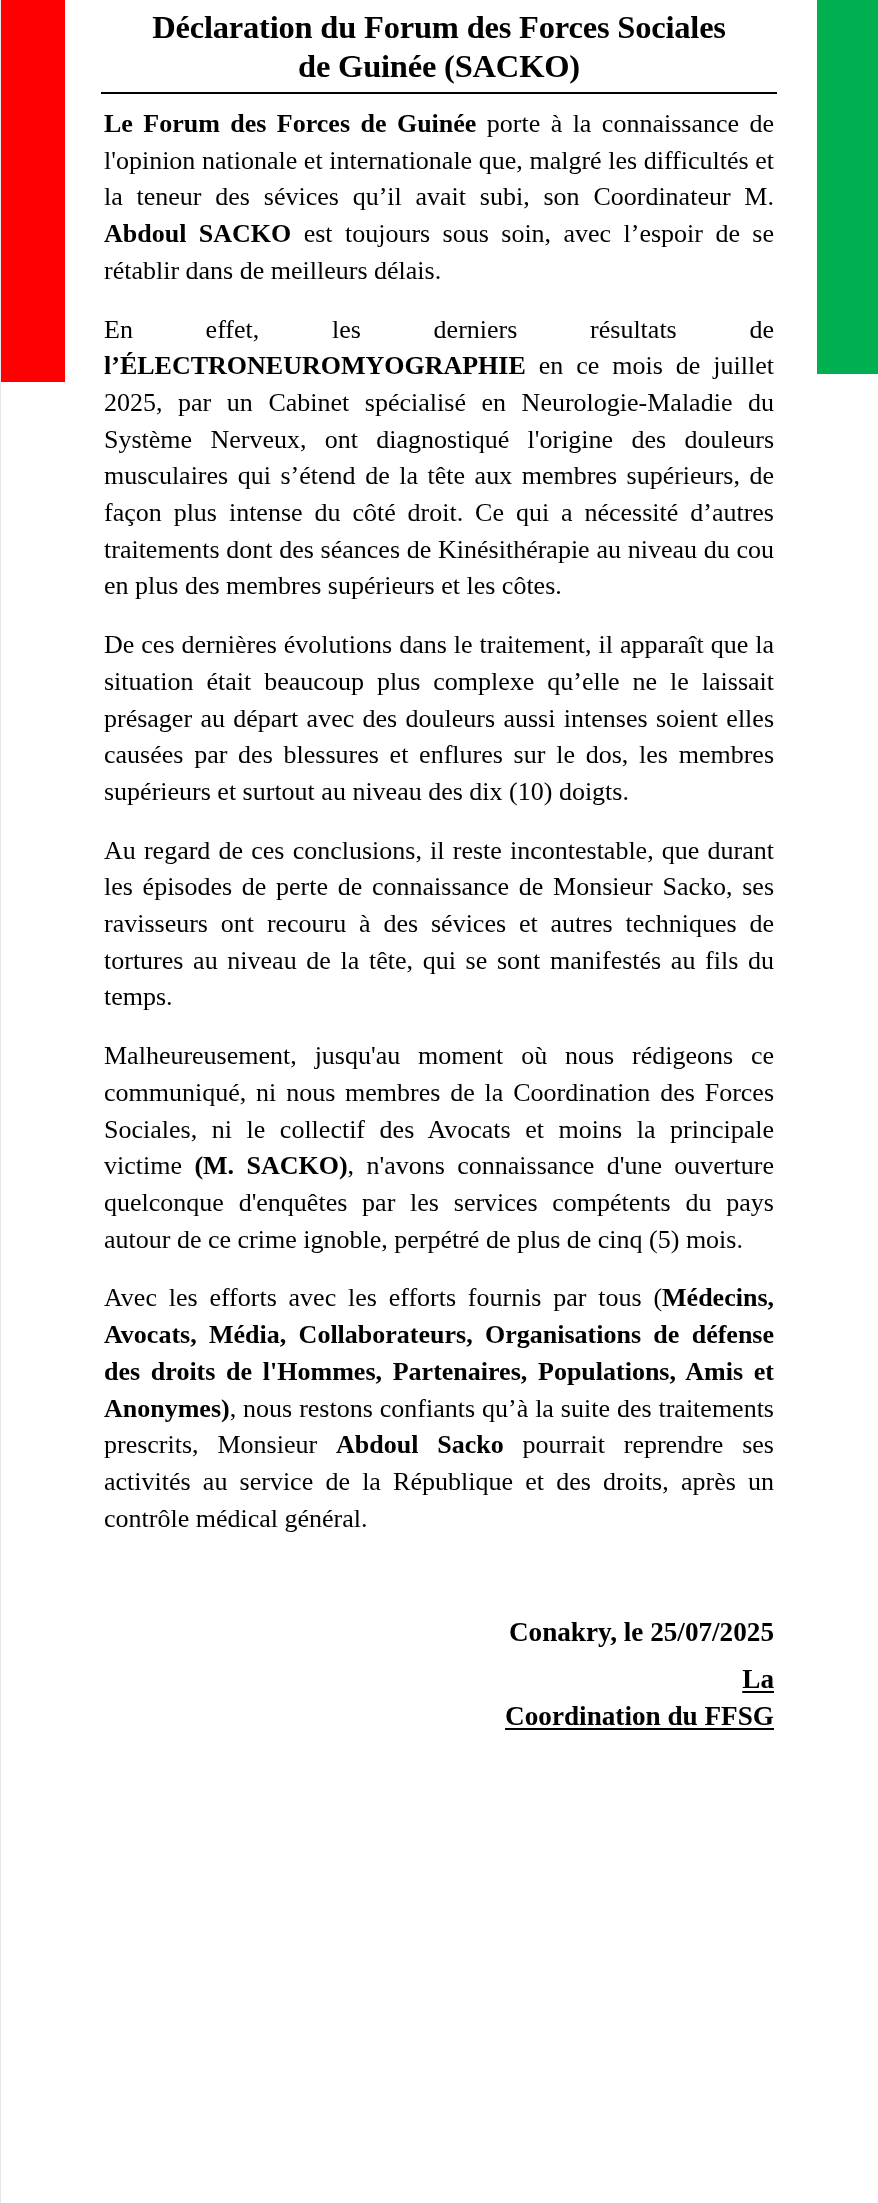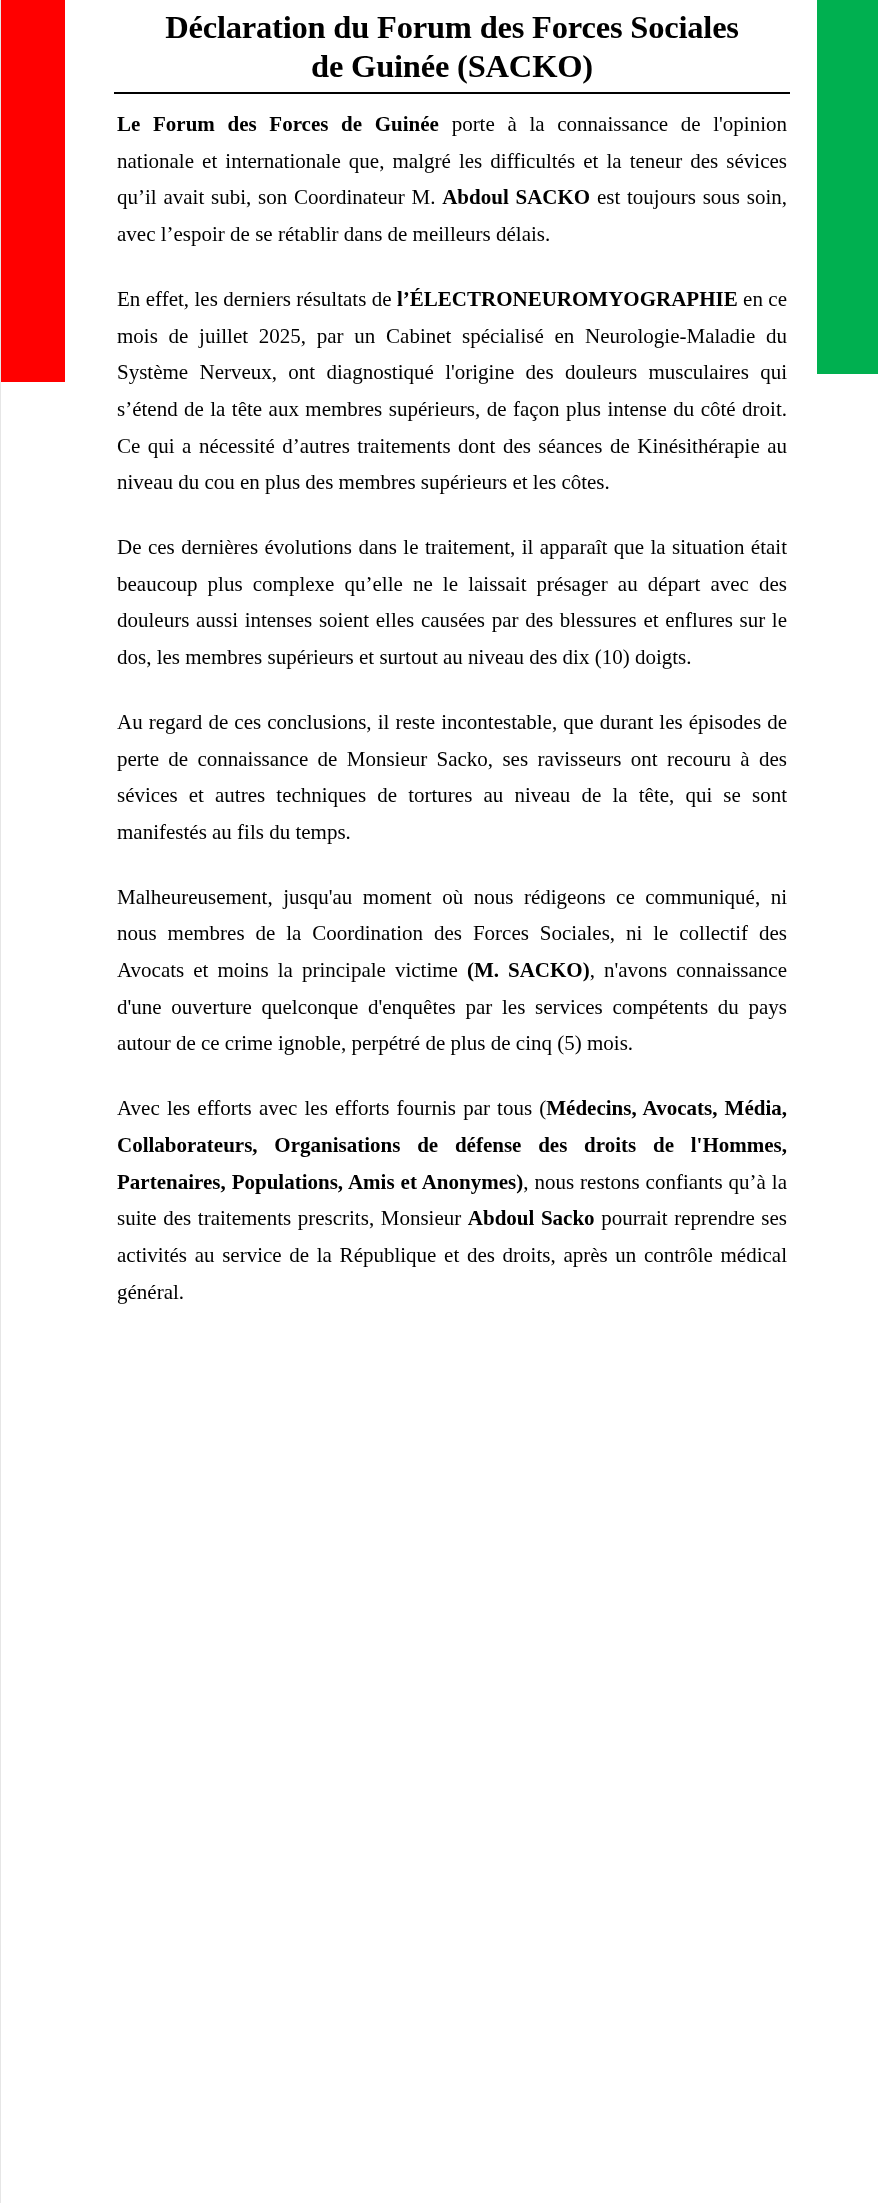--- a/index.html
+++ b/index.html
@@ -28,45 +28,45 @@
     background: #ff0000;
   }
   .flag-bar-green {
     position: absolute;
     left: 817px; top: 0;
     width: 61px; height: 374px;
     background: #00b050;
   }
   .doc {
     position: absolute;
-    left: 117px;
+    left: 104px;
     top: 8px;
     width: 670px;
   }
   .title {
     margin: 0;
     font-weight: bold;
     font-size: 32.5px;
     line-height: 39px;
     text-align: center;
     letter-spacing: -0.2px;
   }
   .title-rule {
     height: 0;
     border-top: 2px solid #000;
     margin: 6px -3px 0 -3px;
   }
   .para {
     margin: 0;
-    font-size: 21px;
+    font-size: 26px;
     line-height: 36.7px;
     text-align: justify;
     text-justify: inter-word;
   }
-  .para + .para { margin-top: 28px; }
+  .para + .para { margin-top: 22px; }
   .p1 { margin-top: 12px; }
   b { font-weight: bold; }
   .signature {
     margin-top: 77px;
     text-align: right;
     font-weight: bold;
     font-size: 27.2px;
   }
   .sig-place {
     line-height: 36.7px;
@@ -101,14 +101,19 @@
   <p class="para"><span>En effet, les derniers résultats de </span><b>l’ÉLECTRONEUROMYOGRAPHIE</b><span> en ce mois de juillet 2025, par un Cabinet spécialisé en Neurologie-Maladie du Système Nerveux, ont diagnostiqué l'origine des douleurs musculaires qui s’étend de la tête aux membres supérieurs, de façon plus intense du côté droit. Ce qui a nécessité d’autres traitements dont des séances de Kinésithérapie au niveau du cou en plus des membres supérieurs et les côtes.</span></p>
 
   <p class="para"><span>De ces dernières évolutions dans le traitement, il apparaît que la situation était beaucoup plus complexe qu’elle ne le laissait présager au départ avec des douleurs aussi intenses soient elles causées par des blessures et enflures sur le dos, les membres supérieurs et surtout au niveau des dix (10) doigts.</span></p>
 
   <p class="para"><span>Au regard de ces conclusions, il reste incontestable, que durant les épisodes de perte de connaissance de Monsieur Sacko, ses ravisseurs ont recouru à des sévices et autres techniques de tortures au niveau de la tête, qui se sont manifestés au fils du temps.</span></p>
 
   <p class="para"><span>Malheureusement, jusqu'au moment où nous rédigeons ce communiqué, ni nous membres de la Coordination des Forces Sociales, ni le collectif des Avocats et moins la principale victime </span><b>(M. SACKO)</b><span>, n'avons connaissance d'une ouverture quelconque d'enquêtes par les services compétents du pays autour de ce crime ignoble, perpétré de plus de cinq (5) mois.</span></p>
 
   <p class="para"><span>Avec les efforts avec les efforts fournis par tous (</span><b>Médecins, Avocats, Média, Collaborateurs, Organisations de défense des droits de l'Hommes, Partenaires, Populations, Amis et Anonymes)</b><span>, nous restons confiants qu’à la suite des traitements prescrits, Monsieur </span><b>Abdoul Sacko</b><span> pourrait reprendre ses activités au service de la République et des droits, après un contrôle médical général.</span></p>
 
+  <div class="signature">
+    <div class="sig-place">Conakry, le 25/07/2025</div>
+    <div class="sig-org"><span>La</span></div>
+    <div class="sig-org"><span>Coordination du FFSG</span></div>
+  </div>
 
 </div>
 
 </body></html>

